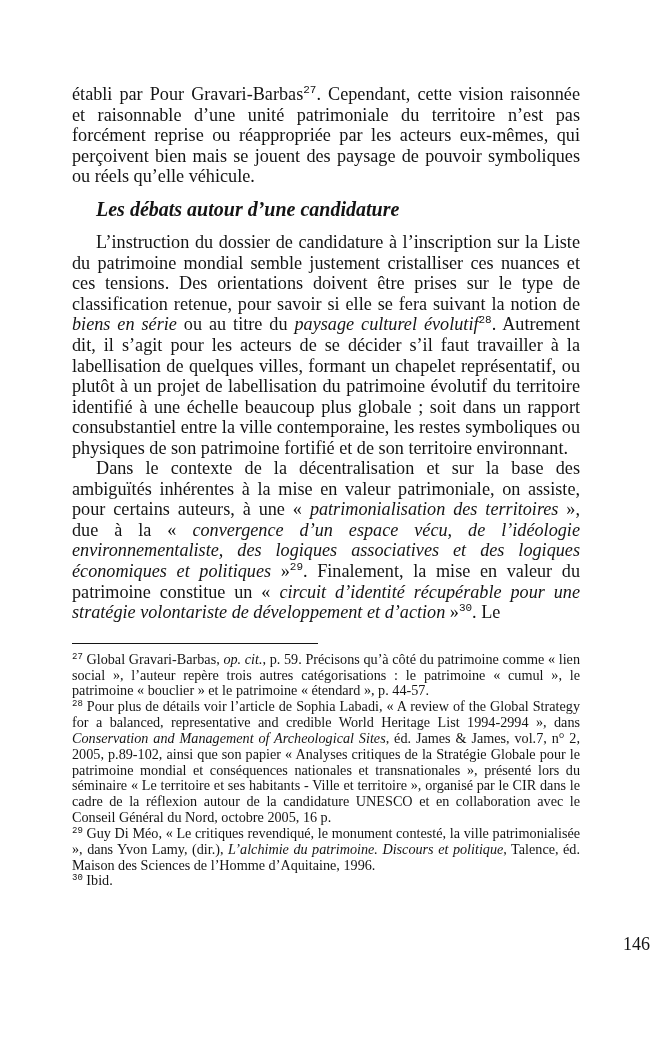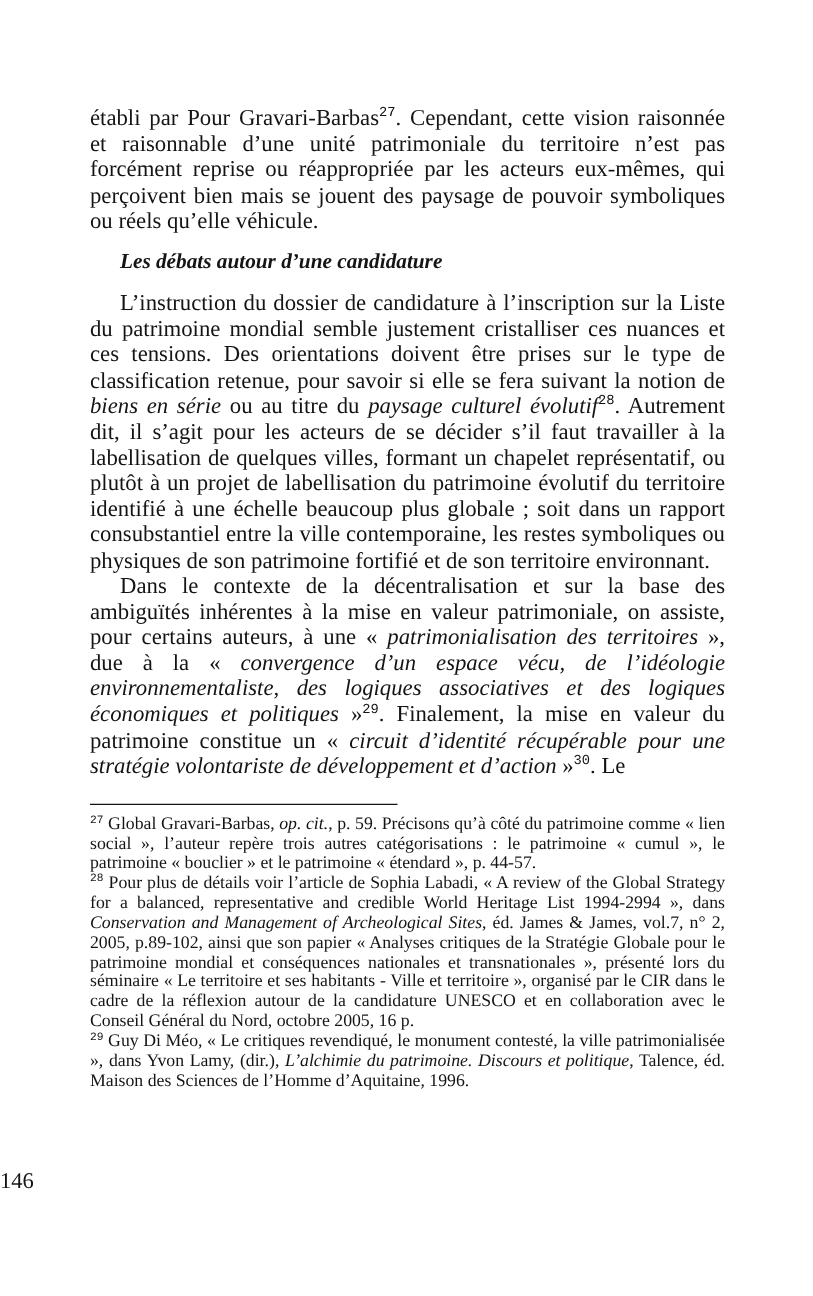--- a/index.html
+++ b/index.html
@@ -8,36 +8,36 @@
       position: absolute; left: 72px; top: 84px; width: 508px;
       font-family: "Liberation Serif", serif; color: #141414;
     }
     .body-text p {
       margin: 0; font-size: 18.2px; line-height: 20.55px;
       text-align: justify; hyphens: none;
     }
     .body-text p.indent { text-indent: 24px; }
     .heading {
       margin: 12px 0 13px 0; padding-left: 24px;
-      font-size: 17px; line-height: 20.55px;
+      font-size: 20px; line-height: 20.55px;
       font-weight: bold; font-style: italic;
     }
     sup { font-size: 11px; line-height: 0; vertical-align: 7px; font-family: Liberation Mono, monospace; }
     .rule {
       width: 246px; height: 0; border-top: 1.3px solid #141414;
       margin: 20px 0 8px 0;
     }
     .footnotes p {
       margin: 0; font-size: 14.2px; line-height: 15.85px;
       text-align: justify;
     }
     .footnotes sup { font-size: 9px; vertical-align: 5px; }
     .page-number {
       position: absolute; left: 0; width: 650px; top: 934px;
-      text-align: left; font-family: "Liberation Serif", serif;
+      text-align: right; font-family: "Liberation Serif", serif;
       font-size: 18px; color: #141414;
     }
     em { }
   </style>
 </head>
 <body>
 
 <div class="page">
   <div class="body-text">
     <p><span>établi par Pour Gravari-Barbas</span><sup>27</sup><span>. Cependant, cette vision raisonnée et raisonnable d’une unité patrimoniale du territoire n’est pas forcément reprise ou réappropriée par les acteurs eux-mêmes, qui perçoivent bien mais se jouent des paysage de pouvoir symboliques ou réels qu’elle véhicule.</span></p>
@@ -48,16 +48,17 @@
 
     <p class="indent"><span>Dans le contexte de la décentralisation et sur la base des ambiguïtés inhérentes à la mise en valeur patrimoniale, on assiste, pour certains auteurs, à une « </span><em>patrimonialisation des territoires</em><span> », due à la « </span><em>convergence d’un espace vécu, de l’idéologie environnementaliste, des logiques associatives et des logiques économiques et politiques</em><span> »</span><sup>29</sup><span>. Finalement, la mise en valeur du patrimoine constitue un « </span><em>circuit d’identité récupérable pour une stratégie volontariste de développement et d’action</em><span> »</span><sup>30</sup><span>. Le</span></p>
   </div>
 
   <div class="rule"></div>
 
   <div class="footnotes">
     <p><sup>27</sup><span> Global Gravari-Barbas, </span><em>op. cit.</em><span>, p. 59. Précisons qu’à côté du patrimoine comme « lien social », l’auteur repère trois autres catégorisations : le patrimoine « cumul », le patrimoine « bouclier » et le patrimoine « étendard », p. 44-57.</span></p>
     <p><sup>28</sup><span> Pour plus de détails voir l’article de Sophia Labadi, « A review of the Global Strategy for a balanced, representative and credible World Heritage List 1994-2994 », dans </span><em>Conservation and Management of Archeological Sites</em><span>, éd. James &amp; James, vol.7, n° 2, 2005, p.89-102, ainsi que son papier « Analyses critiques de la Stratégie Globale pour le patrimoine mondial et conséquences nationales et transnationales », présenté lors du séminaire « Le territoire et ses habitants - Ville et territoire », organisé par le CIR dans le cadre de la réflexion autour de la candidature UNESCO et en collaboration avec le Conseil Général du Nord, octobre 2005, 16 p.</span></p>
     <p><sup>29</sup><span> Guy Di Méo, « Le critiques revendiqué, le monument contesté, la ville patrimonialisée », dans Yvon Lamy, (dir.), </span><em>L’alchimie du patrimoine. Discours et politique</em><span>, Talence, éd. Maison des Sciences de l’Homme d’Aquitaine, 1996.</span></p>
+    <p><sup>30</sup><span> Ibid.</span></p>
   </div>
 </div>
 
 <div class="page-number">146</div>
 
 </body></html>

